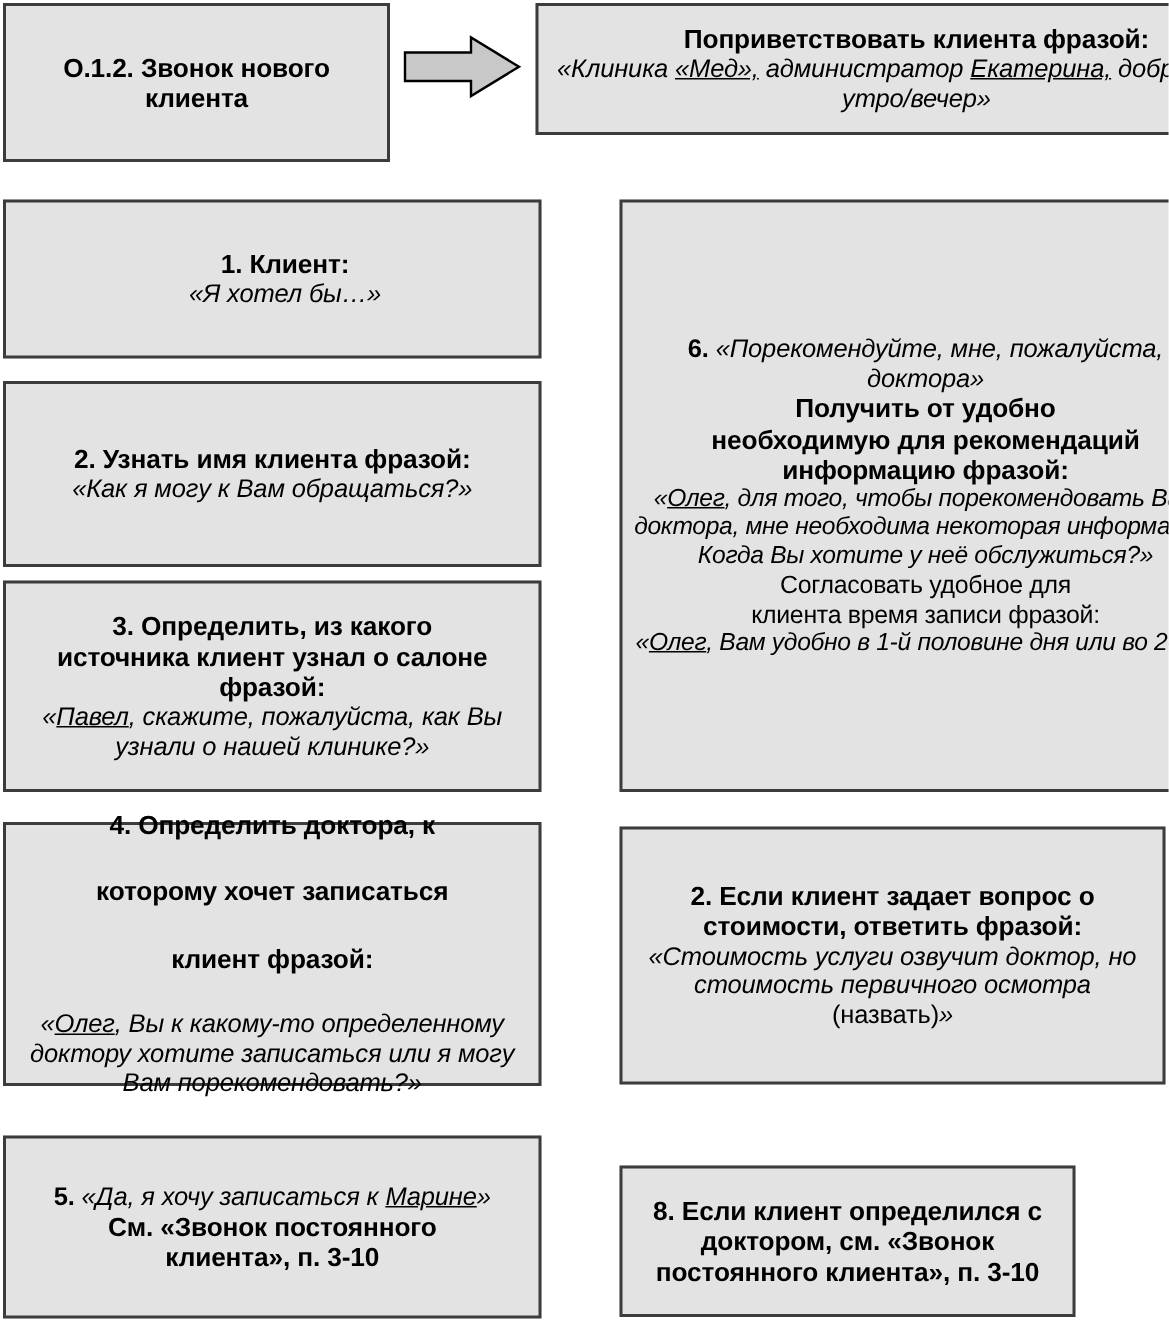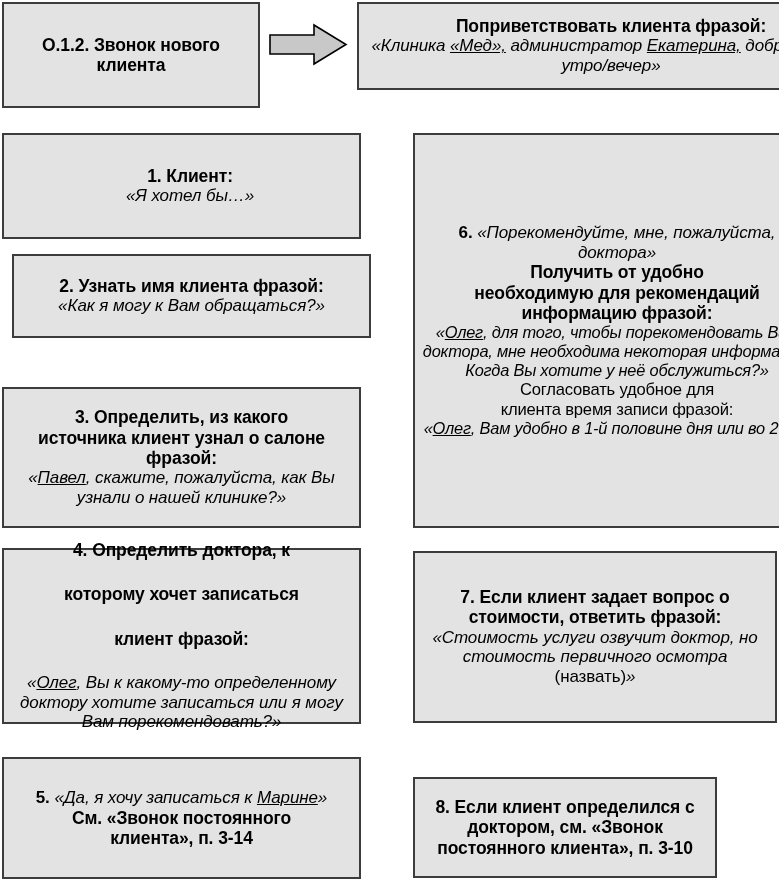--- a/index.html
+++ b/index.html
@@ -59,21 +59,21 @@
     letter-spacing: -0.2px;
   }
   u { text-decoration: underline; }
   .noital { font-style: normal; }
   .inl-bold { font-weight: bold; font-style: normal; }
 
   
   #box-start    { left: 2px;   top: 2px;   width: 258px; height: 106px; }
   #box-greet    { left: 357px; top: 2px;   width: 508px; height: 88px; }
   #box-1        { left: 2px;   top: 133px; width: 359px; height: 106px; padding-left: 24px; }
-  #box-2        { left: 12px;   top: 254px; width: 359px; height: 84px; text-align: center; }
+  #box-2        { left: 2px;   top: 254px; width: 359px; height: 124px; text-align: center; }
   #box-3        { left: 2px;   top: 387px; width: 359px; height: 141px; }
   #box-4        { left: 2px;   top: 548px; width: 359px; height: 176px; gap: 24px; }
   #box-5        { left: 2px;   top: 757px; width: 359px; height: 122px; }
   #box-6        { left: 413px; top: 133px; width: 408px; height: 395px; }
   #box-7        { left: 413px; top: 551px; width: 364px; height: 172px; }
   #box-8        { left: 413px; top: 777px; width: 304px; height: 101px; align-items: center; }
 
   .arrow {
     position: absolute;
     left: 268px;
@@ -122,36 +122,36 @@
   <div class="box" id="box-4">
     <p class="bold">4. Определить доктора, к</p>
     <p class="bold">которому хочет записаться</p>
     <p class="bold">клиент фразой:</p>
     <p class="ital"><span>«</span><u>Олег</u><span>, Вы к какому-то определенному доктору хотите записаться или я могу Вам порекомендовать?»</span></p>
   </div>
 
   <div class="box" id="box-5">
     <p class="ital"><span class="inl-bold">5.</span> <span>«Да, я хочу записаться к </span><u>Марине</u><span>»</span></p>
     <p class="bold">См. «Звонок постоянного</p>
-    <p class="bold">клиента», п. 3-14</p>
+    <p class="bold">клиента», п. 3-10</p>
   </div>
 
   <div class="box" id="box-6">
     <p class="ital"><span class="inl-bold">6.</span> <span>«Порекомендуйте, мне, пожалуйста, доктора»</span></p>
     <p class="bold">Получить от удобно</p>
     <p class="bold">необходимую для рекомендаций</p>
     <p class="bold">информацию фразой:</p>
     <p class="ital-sm"><span>«</span><u>Олег</u><span>, для того, чтобы порекомендовать Вам доктора, мне необходима некоторая информация. Когда Вы хотите у неё обслужиться?»</span></p>
     <p class="bold-sm">Согласовать удобное для</p>
     <p class="bold-sm">клиента время записи фразой:</p>
     <p class="ital-sm"><span>«</span><u>Олег</u><span>, Вам удобно в 1-й половине дня или во 2-й?»</span></p>
   </div>
 
   <div class="box" id="box-7">
-    <p class="bold">7. Если клиент задает вопрос о</p>
+    <p class="bold">2. Если клиент задает вопрос о</p>
     <p class="bold">стоимости, ответить фразой:</p>
     <p class="ital"><span>«Стоимость услуги озвучит доктор, но стоимость первичного осмотра </span><span class="noital">(назвать)</span><span>»</span></p>
   </div>
 
   <div class="box" id="box-8">
     <p class="bold">8. Если клиент определился с</p>
     <p class="bold">доктором, см. «Звонок</p>
     <p class="bold">постоянного клиента», п. 3-10</p>
   </div>
 

